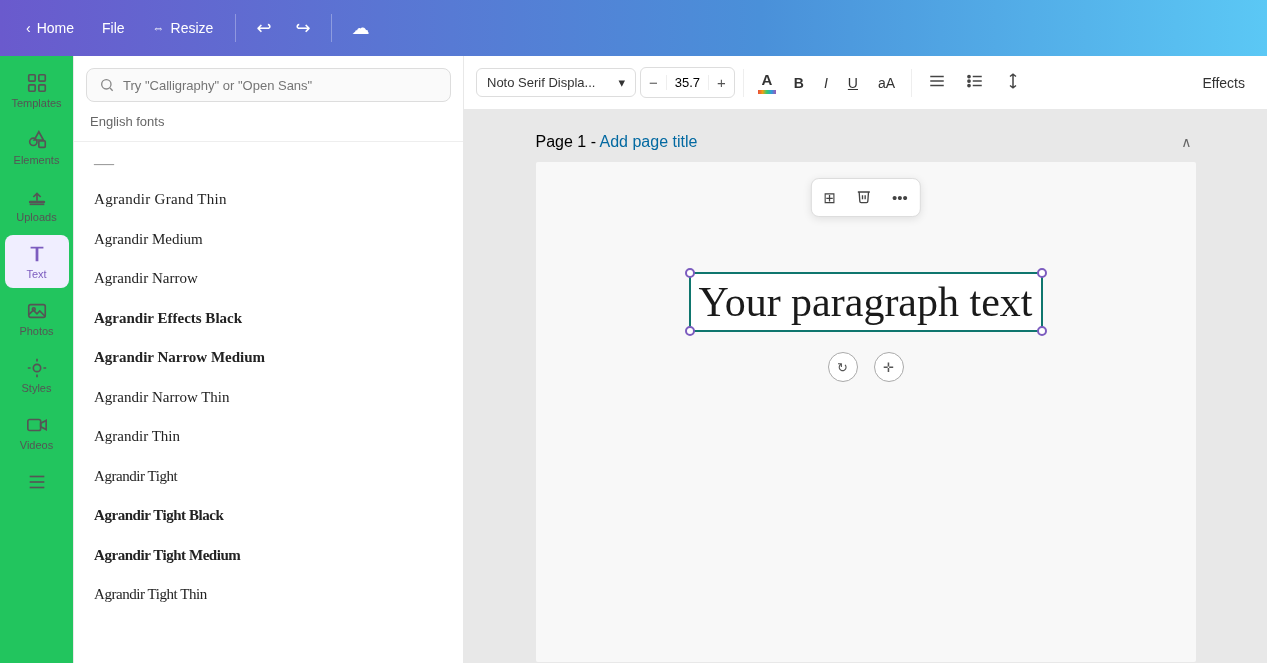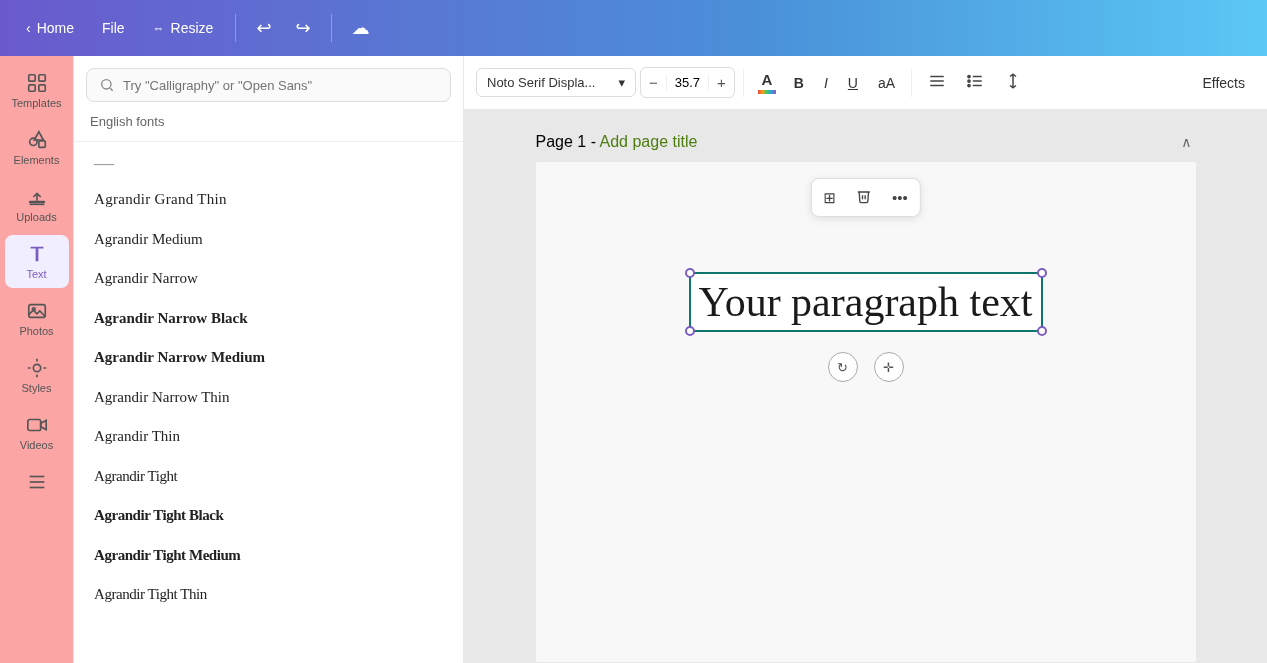--- a/index.html
+++ b/index.html
@@ -23,21 +23,21 @@
     }
     .tb-divider { width: 1px; height: 28px; background: rgba(255,255,255,0.3); margin: 0 4px; }
     .tb-icon-btn { background: none; border: none; cursor: pointer; color: white; font-size: 18px; padding: 6px 8px; border-radius: 6px; }
 
     
     #layout { display: flex; height: 607px; }
 
     
     #sidebar {
       width: 74px;
-      background: #fca5a5;
+      background: #22c55e;
       display: flex;
       flex-direction: column;
       align-items: center;
       padding-top: 8px;
       gap: 4px;
       border-right: 1px solid #e8e8e8;
     }
     .sb-item {
       display: flex; flex-direction: column; align-items: center;
       gap: 3px; padding: 8px 4px; border-radius: 8px; cursor: pointer;
@@ -320,21 +320,21 @@
     <div class="font-separator"></div>
     <div id="font-list">
 
       <div class="font-item" style="padding-top:4px;padding-bottom:4px;">
         <span style="font-size: 20px; color: #999; font-family: Georgia;">—</span>
       </div>
 
       <div class="font-item font-agrandir-grand-thin">Agrandir Grand Thin</div>
       <div class="font-item font-agrandir-medium">Agrandir Medium</div>
       <div class="font-item font-agrandir-narrow">Agrandir Narrow</div>
-      <div class="font-item font-agrandir-narrow-black" style="font-weight:900;">Agrandir Narrow Black</div>
+      <div class="font-item font-agrandir-narrow-black" style="font-weight:900;">Agrandir Effects Black</div>
       <div class="font-item font-agrandir-narrow-medium" style="font-weight:600;">Agrandir Narrow Medium</div>
       <div class="font-item font-agrandir-narrow-thin">Agrandir Narrow Thin</div>
       <div class="font-item font-agrandir-thin">Agrandir Thin</div>
       <div class="font-item font-agrandir-tight">Agrandir Tight</div>
       <div class="font-item font-agrandir-tight-black" style="font-weight:900;">Agrandir Tight Black</div>
       <div class="font-item font-agrandir-tight-medium" style="font-weight:600;">Agrandir Tight Medium</div>
       <div class="font-item font-agrandir-tight-thin">Agrandir Tight Thin</div>
     </div>
   </div>
 
@@ -405,21 +405,21 @@
 
       <button class="effects-btn">
         <span>Effects</span>
       </button>
     </div>
 
     <div id="canvas-area">
       <div class="page-header">
         <span>
           <span>Page 1 -</span>
-          <span style="color:#4d7c0f;">Add page title</span>
+          <span style="color:#0369a1;">Add page title</span>
         </span>
         <button class="page-collapse">∧</button>
       </div>
 
       <div class="canvas-page">
 
         <div class="canvas-toolbar">
           <button class="canvas-tb-btn">⊞</button>
           <button class="canvas-tb-btn">
             <svg width="16" height="16" viewBox="0 0 24 24" fill="none" stroke="#444" stroke-width="2">

